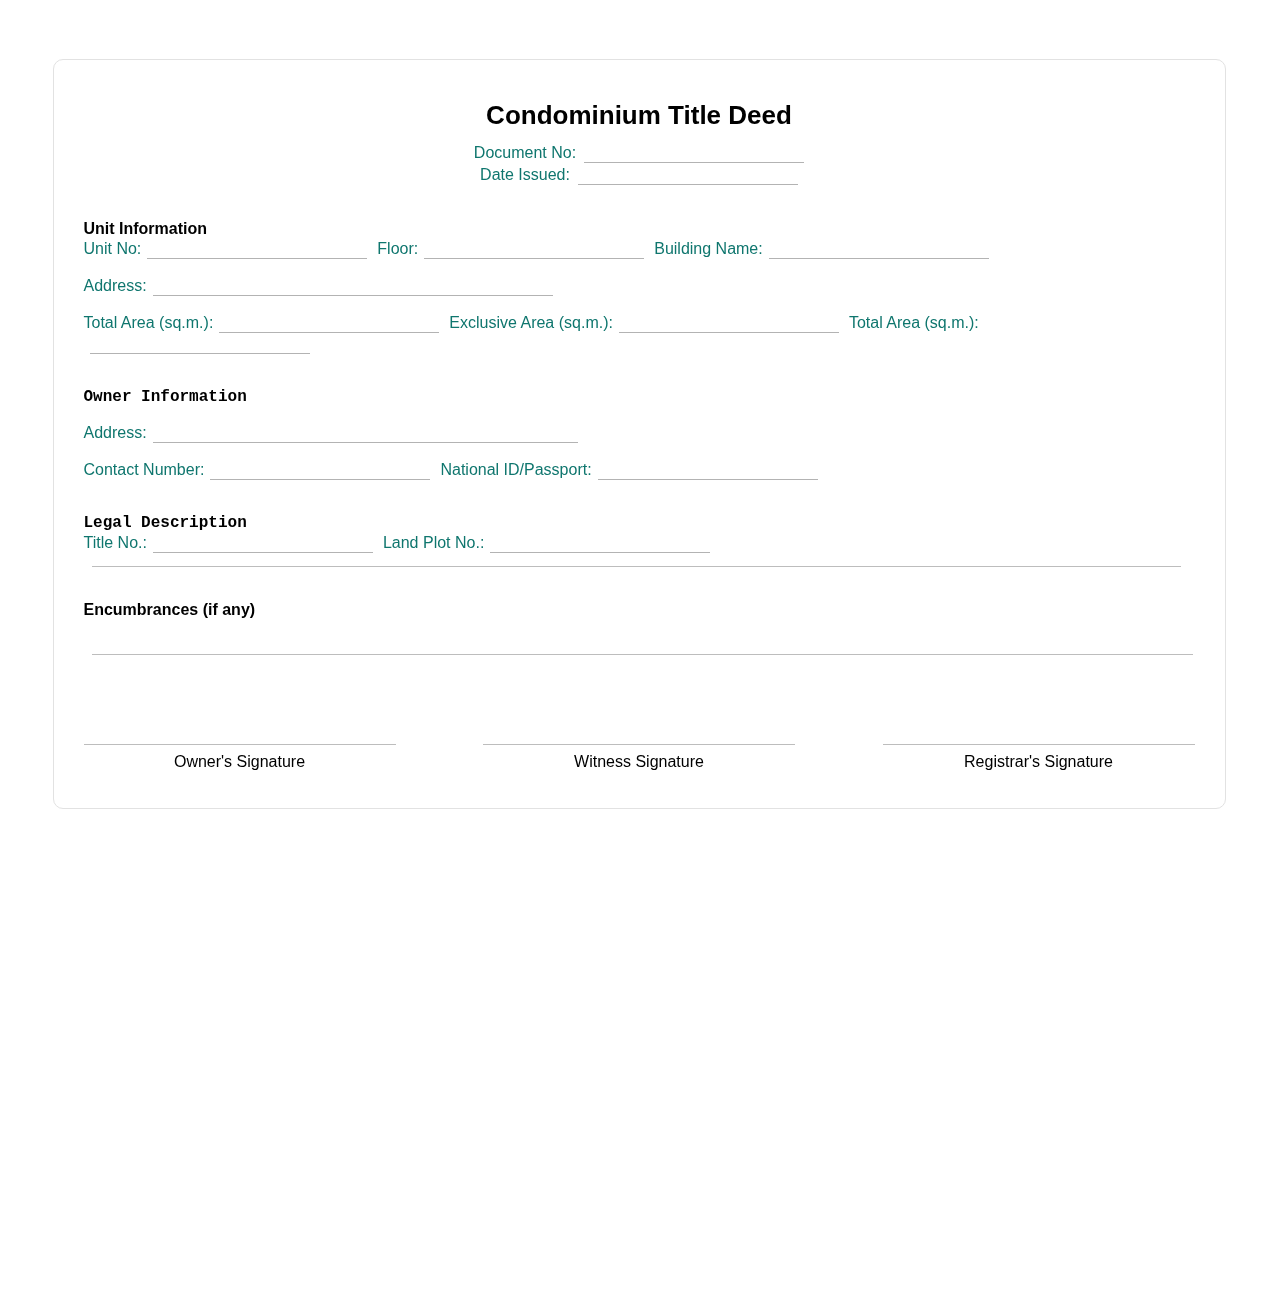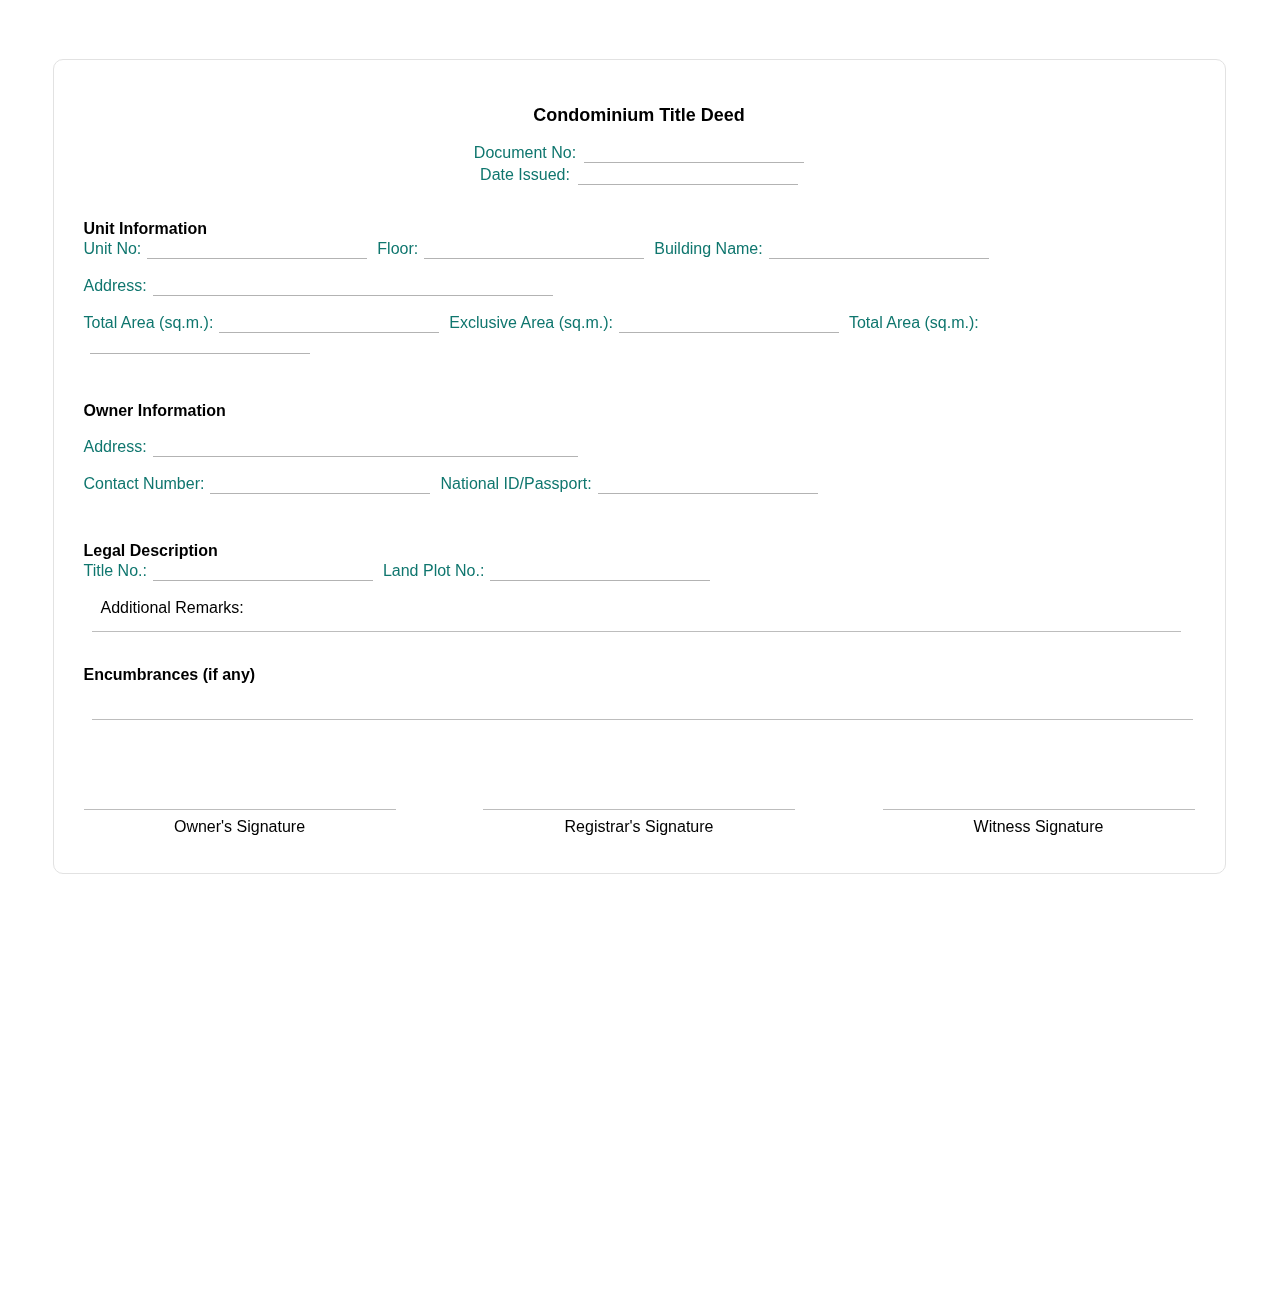--- a/index.html
+++ b/index.html
@@ -19,21 +19,21 @@
   .card {
     width: 1173px;
     margin: 59px auto 0 auto;
     border: 1px solid #e2e2e2;
     border-radius: 10px;
     background: #ffffff;
     padding: 30px 30px 38px 30px;
   }
   .doc-title {
     margin: 12px 0 0 0;
-    font-size: 18px;
+    font-size: 26px;
     line-height: 26px;
     font-weight: bold;
     text-align: center;
   }
   .doc-head {
     margin-top: 14px;
     text-align: center;
   }
   .doc-head-row {
     line-height: 22px;
@@ -54,21 +54,21 @@
     outline: none;
   }
   input.line.head { margin-left: 8px; margin-right: 0; }
   input.line.w400 { width: 400px; }
   input.line.w425 { width: 425px; }
   .sec-title {
     font-weight: bold;
     line-height: 18px;
     margin: 34px 0 0 0;
   }
-  .sec-title.tight { margin-top: 48px; }
+  .sec-title.tight { margin-top: 34px; font-family: Liberation Mono, monospace; }
   .row {
     line-height: 21px;
     margin: 16px 0 0 0;
   }
   .row.first { margin-top: 0; }
   .remarks-label {
     margin: 16px 0 0 17px;
     line-height: 21px;
   }
   input.rule-input {
@@ -142,35 +142,34 @@
       <span class="lbl">Address:</span><input type="text" class="line w425" value="" style="">
     </div>
     <div class="row">
       <span class="lbl">Contact Number:</span><input type="text" class="line" value="" style=""><span class="lbl">National ID/Passport:</span><input type="text" class="line" value="" style="">
     </div>
 
     <div class="sec-title tight">Legal Description</div>
     <div class="row first">
       <span class="lbl">Title No.:</span><input type="text" class="line" value="" style=""><span class="lbl">Land Plot No.:</span><input type="text" class="line" value="" style="">
     </div>
-    <div class="remarks-label">Additional Remarks:</div>
     <input type="text" class="rule-input rule-remarks" value="" style="">
 
     <div class="sec-title">Encumbrances (if any)</div>
     <input type="text" class="rule-input rule-encum" value="" style="">
 
     <div class="sig-row">
       <div class="sig-block">
         <div class="sig-line"></div>
         <div class="sig-label">Owner's Signature</div>
       </div>
       <div class="sig-block">
         <div class="sig-line"></div>
-        <div class="sig-label">Registrar's Signature</div>
+        <div class="sig-label">Witness Signature</div>
       </div>
       <div class="sig-block">
         <div class="sig-line"></div>
-        <div class="sig-label">Witness Signature</div>
+        <div class="sig-label">Registrar's Signature</div>
       </div>
     </div>
 
   </div>
 </div>
 
 </body></html>

